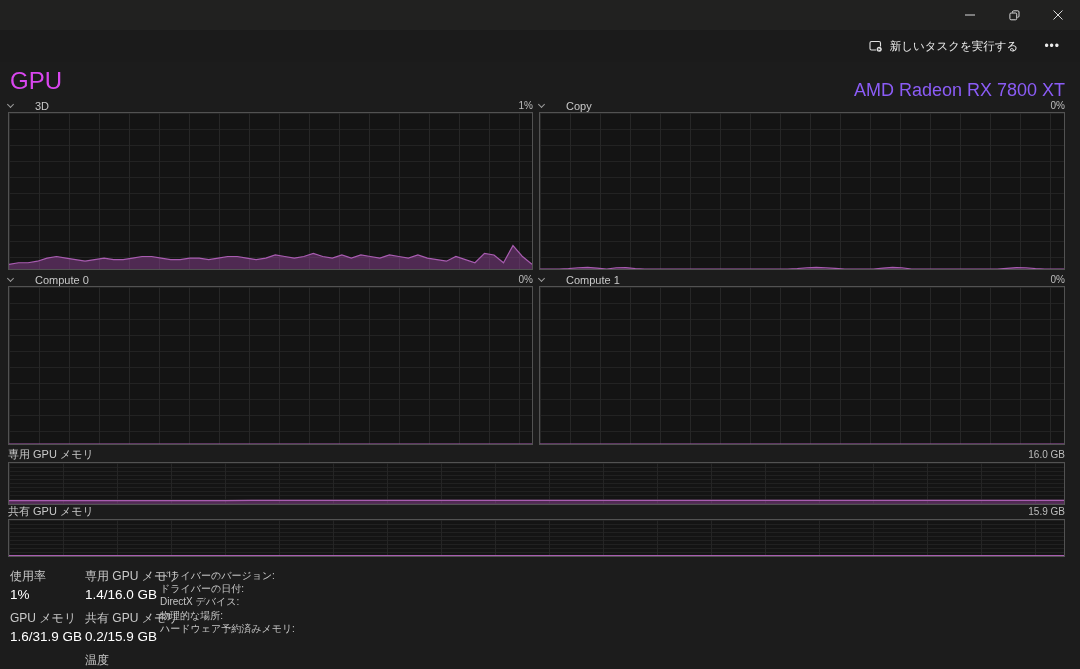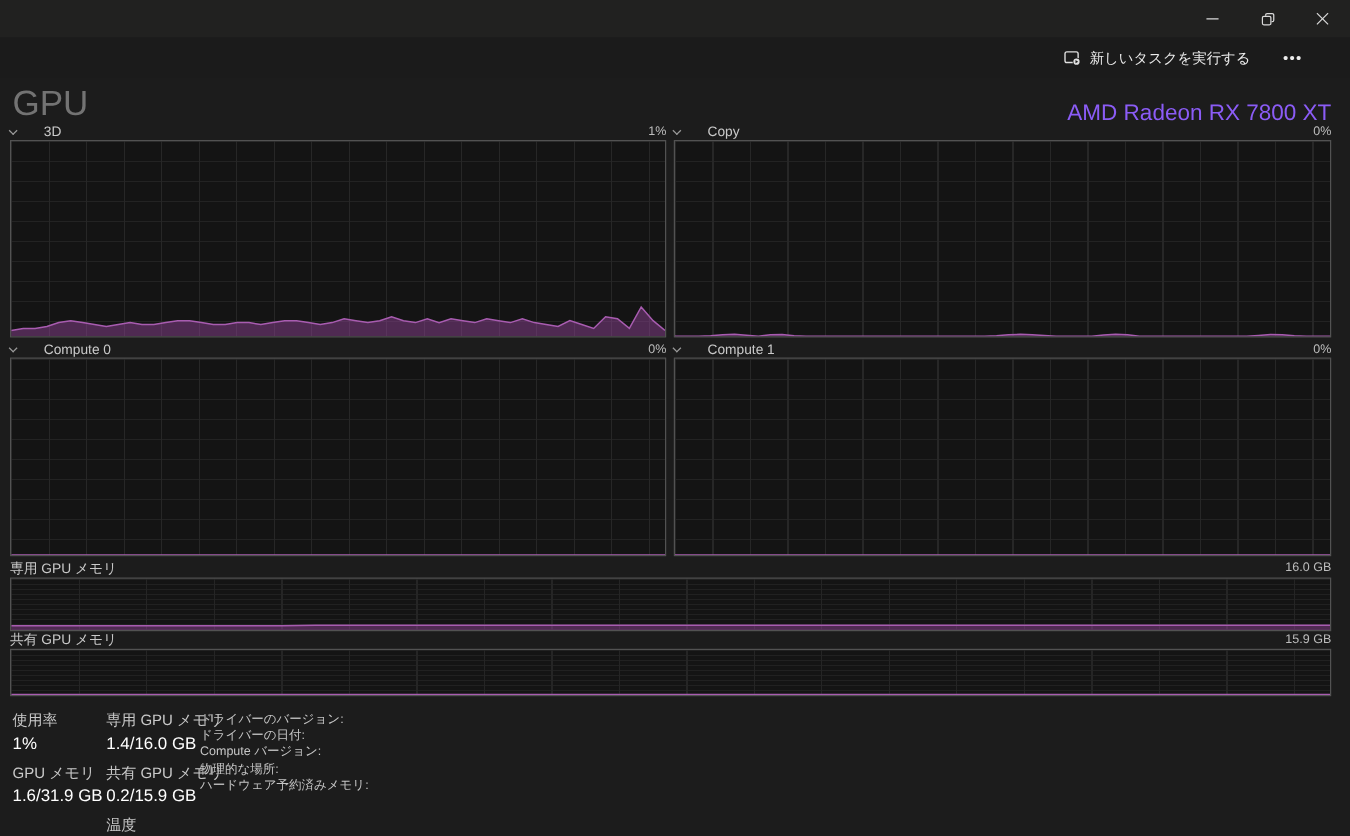--- a/index.html
+++ b/index.html
@@ -9,28 +9,28 @@
 
   
   .titlebar { position:absolute; top:0; left:0; right:0; height:30px; background:#212120; }
   .caption { position:absolute; right:0; top:0; height:30px; display:flex; }
   .cap-btn { width:44px; height:30px; display:flex; align-items:center; justify-content:center;
              background:transparent; border:none; cursor:default; }
   .cap-btn svg { display:block; }
 
   
   .toolbar { position:absolute; top:30px; left:0; right:0; height:32px; background:#1b1b1b;
-             display:flex; justify-content:flex-end; align-items:center; padding-right:28px; gap:8px; }
+             display:flex; justify-content:flex-end; align-items:center; padding-right:10px; gap:8px; }
   .run-task-btn { display:flex; align-items:center; gap:7px; color:#ececec; font-size:11.5px;
                   background:transparent; border:none; padding:5px 8px; border-radius:4px; }
   .more-btn { color:#ececec; font-size:12px; letter-spacing:1px; background:transparent; border:none;
               padding:4px 10px; border-radius:4px; }
 
   
-  .page-title { position:absolute; left:10px; top:67px; font-size:28px; font-weight:400; color:#737373; }
+  .page-title { position:absolute; left:10px; top:67px; font-size:24px; font-weight:400; color:#d946ef; }
   .gpu-name  { position:absolute; right:15px; top:80px; font-size:18px; color:#8b5cf6; }
 
   
   .chart-header { position:absolute; display:flex; justify-content:space-between; align-items:center;
                   font-size:11px; color:#c9c9c9; height:13px; }
   .chart-header .left { display:flex; align-items:center; gap:22px; }
   .chev { width:5px; height:5px; border-left:1px solid #9b9b9b; border-bottom:1px solid #9b9b9b;
           transform:rotate(-45deg); margin-top:-3px; }
   .pct { font-size:10px; color:#bdbdbd; }
 
@@ -212,19 +212,19 @@
     <div class="stat-value">1.4/16.0 GB</div>
     <div class="stat-label">共有 GPU メモリ</div>
     <div class="stat-value">0.2/15.9 GB</div>
     <div class="stat-label">温度</div>
     <div class="stat-value">30 °C</div>
   </div>
 
   <div class="detail-col detail-labels">
     <div>ドライバーのバージョン:</div>
     <div>ドライバーの日付:</div>
-    <div>Compute バージョン:</div>
+    <div>DirectX デバイス:</div>
     <div>物理的な場所:</div>
     <div>ハードウェア予約済みメモリ:</div>
   </div>
 
 
 </div>
 
 </body></html>

